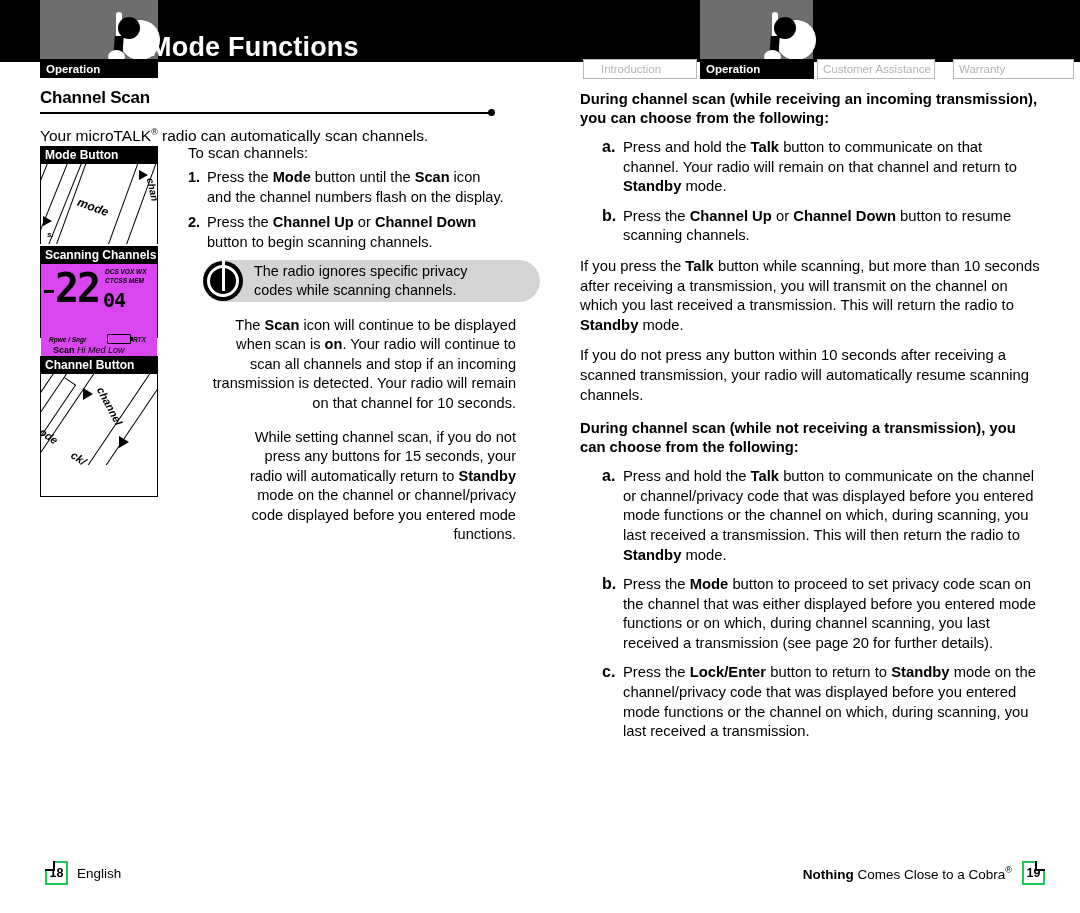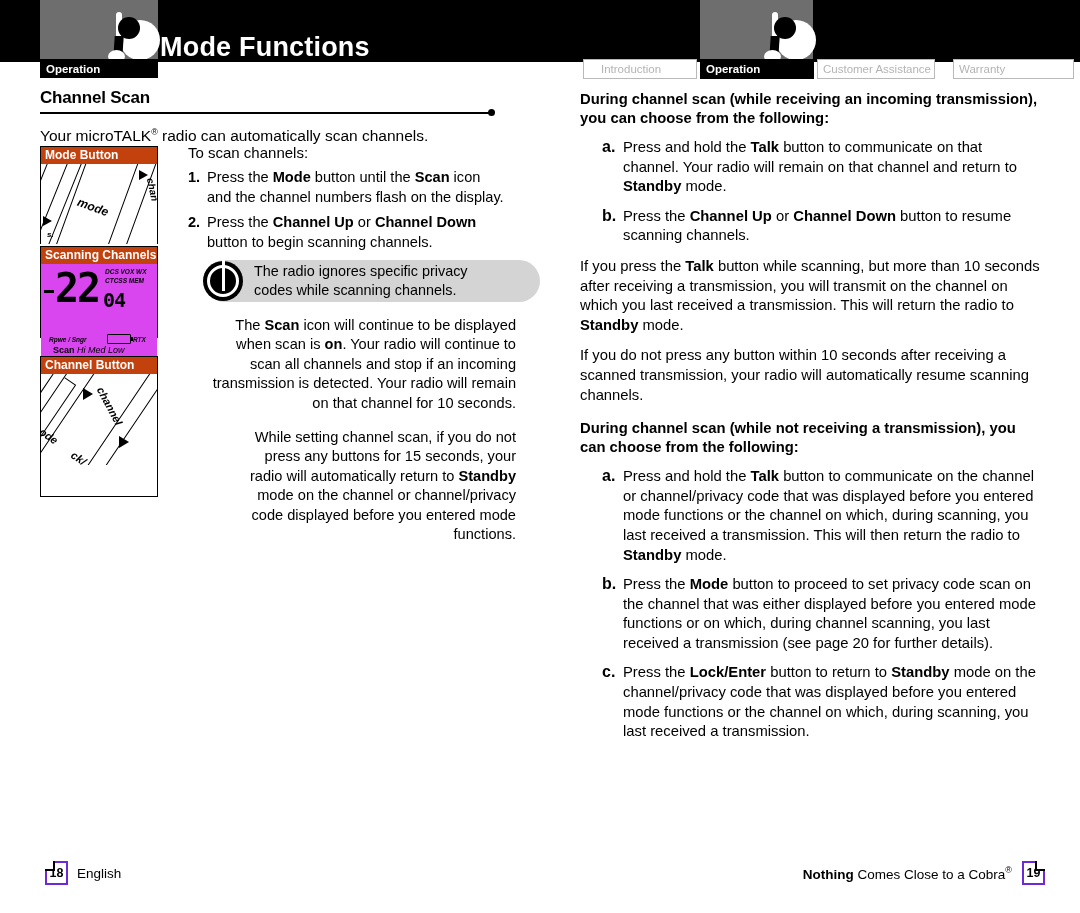--- a/index.html
+++ b/index.html
@@ -20,21 +20,21 @@
   .hdr-gray-right{position:absolute;left:700px;top:0;width:113px;height:78px;background:#6e6e6e;}
 
   .logo{position:absolute;width:62px;height:62px;}
   .logo .antenna{position:absolute;left:20px;top:6px;width:6px;height:40px;background:#fff;border-radius:3px;}
   .logo .circle{position:absolute;left:24px;top:14px;width:40px;height:40px;border-radius:50%;background:#fff;}
   .logo .circle:after{content:"";position:absolute;left:-2px;top:-3px;width:22px;height:22px;border-radius:50%;background:#000;}
   .logo .dot{position:absolute;left:12px;top:44px;width:17px;height:13px;border-radius:50%;background:#fff;}
   .logo .stem{position:absolute;left:18px;top:30px;width:9px;height:22px;background:#000;transform:skewX(-4deg);}
 
   .hdr-title{
-    position:absolute;left:160px;top:32px;
+    position:absolute;left:149px;top:32px;
     color:#fff;font-size:27px;font-weight:bold;letter-spacing:.2px;
     font-family:"Liberation Sans", sans-serif;
   }
 
   .tab-op-left{
     position:absolute;left:40px;top:59px;width:118px;height:19px;
     background:#000;color:#fff;font-size:11.5px;font-weight:bold;
     display:flex;align-items:center;padding-left:6px;box-sizing:border-box;
   }
 
@@ -58,21 +58,21 @@
   .rule-wrap{position:relative;height:8px;margin-top:1px;width:455px;}
   .rule{position:absolute;left:0;top:3px;height:1.6px;background:#000;width:452px;}
   .rule-dot{position:absolute;right:0;top:0;width:7px;height:7px;border-radius:50%;background:#000;}
   .intro-line{font-size:15.5px;margin-top:5px;line-height:20px;}
   .sup{font-size:9px;vertical-align:super;}
 
   .figure{
     position:absolute;left:0;border:1.6px solid #000;box-sizing:border-box;background:#fff;
   }
   .fig-cap{
-    background:#c2410c;color:#fff;font-size:12px;font-weight:bold;
+    background:#000000;color:#fff;font-size:12px;font-weight:bold;
     height:17px;line-height:17px;padding-left:4px;box-sizing:border-box;
   }
   .fig-art{position:relative;overflow:hidden;background:#fff;}
 
   
   .mb-art{height:80px;}
   .stripe{position:absolute;background:#fff;border:1.8px solid #000;}
   .art-label{position:absolute;font-weight:bold;font-style:italic;font-size:12px;}
   .tri{position:absolute;width:0;height:0;}
 
@@ -115,21 +115,21 @@
   .col-right{position:absolute;left:580px;top:90px;width:460px;}
   .r-head{font-size:14.8px;font-weight:bold;line-height:19px;}
   .r-para{font-size:14.8px;line-height:19.6px;margin-top:11px;}
   .r-item{display:flex;margin-top:10px;padding-left:22px;}
   .r-letter{width:21px;font-weight:bold;flex:none;}
   .r-body{flex:1;font-size:14.8px;line-height:19.6px;}
 
   
   .footer{position:absolute;left:0;right:0;bottom:28px;height:26px;}
   .pagebox{
-    position:relative;width:23px;height:24px;border:2px solid #6d28d9;box-sizing:border-box;
+    position:relative;width:23px;height:24px;border:2px solid #22c55e;box-sizing:border-box;
     display:flex;align-items:center;justify-content:center;font-size:12.5px;font-weight:bold;
   }
   .pagebox .fold{position:absolute;right:-2px;top:-2px;width:8px;height:8px;background:#fff;
      border-left:2px solid #000;border-bottom:2px solid #000;}
   .pagebox.left .fold{left:-2px;right:auto;border-left:none;border-right:2px solid #000;}
   .foot-left{position:absolute;left:45px;bottom:0;display:flex;align-items:center;gap:9px;}
   .foot-right{position:absolute;right:35px;bottom:0;display:flex;align-items:center;gap:10px;}
   .foot-txt{font-size:13.5px;}
   .foot-txt b{font-weight:bold;}
 </style>

